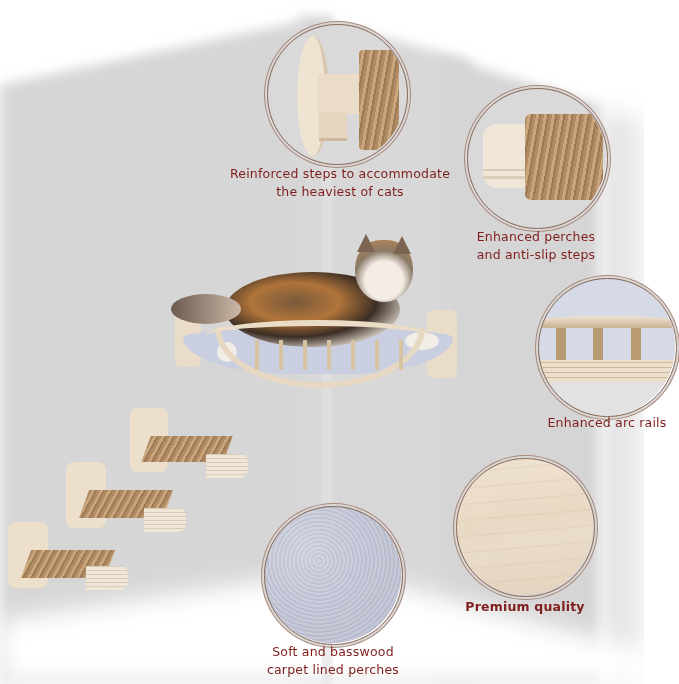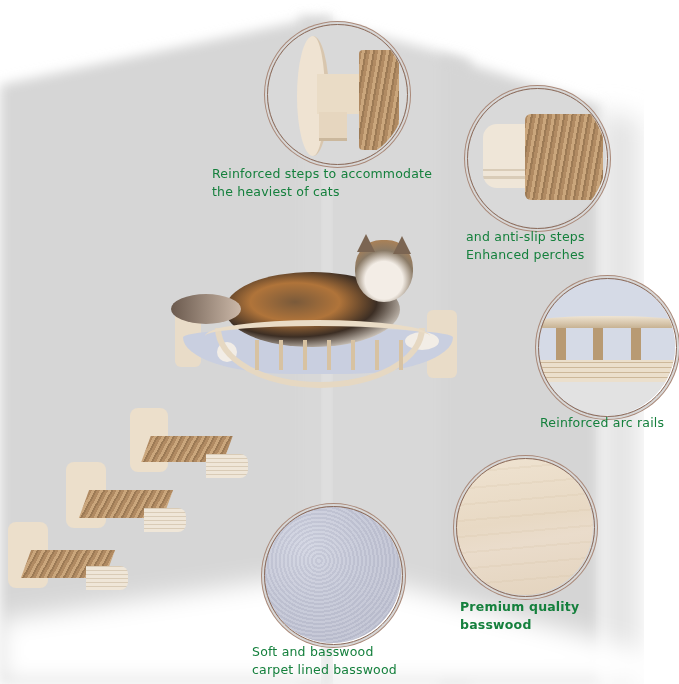--- a/index.html
+++ b/index.html
@@ -1,20 +1,20 @@
 <!DOCTYPE html>
 <html><head>
 <meta charset="utf-8">
 <style>
   html, body { margin:0; padding:0; }
   body { width:679px; height:684px; position:relative; overflow:hidden; background:#ffffff; font-family:"DejaVu Sans", sans-serif; }
   .wall-left { position:absolute; left:0; top:0; width:679px; height:684px; }
   .feature-circle { position:absolute; border-radius:50%; box-sizing:border-box; overflow:hidden; }
   .ring { position:absolute; border-radius:50%; border:1px solid #8a6a5a; box-shadow: 0 0 0 2px #d8d8d8, 0 0 0 3px #a98878; pointer-events:none; }
-  .caption { position:absolute; color:#15803d; font-size:12.5px; line-height:18px; letter-spacing:0.2px; white-space:nowrap; }
+  .caption { position:absolute; color:#7f1d1d; font-size:12.5px; line-height:18px; text-align:center; letter-spacing:0.2px; white-space:nowrap; }
   .rope { background: repeating-linear-gradient(100deg, #b08a62 0 3px, #caa67c 3px 6px, #9c7a55 6px 8px); }
   .ply { background: repeating-linear-gradient(0deg, #efe6d8 0 3px, #d9cbb6 3px 4px); }
   .wood { background:#ecdfcc; }
   .step { position:absolute; }
 </style>
 </head>
 <body>
 
 <svg class="wall-left" viewBox="0 0 679 684" width="679" height="684">
   <defs>
@@ -63,22 +63,22 @@
 </div>
 
 <div class="feature-circle" style="left:467px; top:88px; width:139px; height:139px; background:#d9d9d9;">
   <div style="position:absolute; inset:0;">
     <div class="ply" style="position:absolute; left:16px; top:36px; width:72px; height:64px; border-radius:14px 4px 4px 14px; background:linear-gradient(#efe6d8 0 70%, #d9ccb8 70% 74%, #efe6d8 74% 82%, #d9ccb8 82% 86%, #efe6d8 86%);"></div>
     <div class="rope" style="position:absolute; left:58px; top:26px; width:78px; height:86px; border-radius:6px;"></div>
   </div>
 </div>
 <div class="ring" style="left:467px; top:88px; width:139px; height:139px;"></div>
 <div class="caption" style="left:466px; top:228px; width:140px;">
+  <div>Enhanced perches</div>
   <div>and anti-slip steps</div>
-  <div>Enhanced perches</div>
 </div>
 
 <div style="position:absolute; left:165px; top:232px; width:305px; height:155px;">
   <div style="position:absolute; inset:0;">
 
     <div class="wood" style="position:absolute; left:10px; top:75px; width:26px; height:60px; border-radius:6px; background:#e9dcc8;"></div>
     <div class="wood" style="position:absolute; left:262px; top:78px; width:30px; height:68px; border-radius:6px; background:#e9dcc8;"></div>
 
     <div style="position:absolute; left:18px; top:96px; width:270px; height:46px; background:#c9cfe0; border-radius:50% 50% 40% 40% / 20% 20% 80% 80%;"></div>
 
@@ -105,21 +105,21 @@
     <div style="position:absolute; left:0; top:38px; width:100%; height:12px; background:linear-gradient(#efe4d2,#c7b293); border-radius:50% 50% 0 0 / 40% 40% 0 0;"></div>
     <div style="position:absolute; left:18px; top:50px; width:10px; height:34px; background:#b89a73;"></div>
     <div style="position:absolute; left:55px; top:50px; width:10px; height:34px; background:#b89a73;"></div>
     <div style="position:absolute; left:93px; top:50px; width:10px; height:34px; background:#b89a73;"></div>
     <div style="position:absolute; left:0; top:82px; width:100%; height:22px; background:repeating-linear-gradient(0deg,#ebdfcc 0 4px,#cdb89a 4px 5px);"></div>
     <div style="position:absolute; left:0; top:104px; width:100%; height:40px; background:#e2e2e2;"></div>
   </div>
 </div>
 <div class="ring" style="left:538px; top:278px; width:137px; height:137px;"></div>
 <div class="caption" style="left:540px; top:414px; width:134px;">
-  <div>Reinforced arc rails</div>
+  <div>Enhanced arc rails</div>
 </div>
 
 <div style="position:absolute; left:0; top:400px; width:260px; height:200px;">
   <div class="step" style="left:128px; top:6px; width:120px; height:70px;">
     <div class="wood" style="position:absolute; left:2px; top:2px; width:38px; height:64px; border-radius:8px; background:#ecdfcb;"></div>
     <div class="rope" style="position:absolute; left:18px; top:30px; width:82px; height:26px; transform:skewX(-20deg);"></div>
     <div class="ply" style="position:absolute; left:78px; top:48px; width:42px; height:24px; border-radius:0 8px 8px 0;"></div>
   </div>
   <div class="step" style="left:64px; top:60px; width:122px; height:72px;">
     <div class="wood" style="position:absolute; left:2px; top:2px; width:40px; height:66px; border-radius:8px; background:#ecdfcb;"></div>
@@ -134,25 +134,24 @@
 </div>
 
 <div class="feature-circle" style="left:456px; top:458px; width:137px; height:137px;
             background:linear-gradient(170deg,#efe3d1 0%,#e8d9c4 45%,#eadccb 60%,#e3d3bd 100%);">
   <div style="position:absolute; inset:0;
        background:repeating-linear-gradient(175deg, rgba(255,255,255,0) 0 14px, rgba(210,190,160,0.18) 14px 16px);"></div>
 </div>
 <div class="ring" style="left:456px; top:458px; width:137px; height:137px;"></div>
 <div class="caption" style="left:460px; top:598px; width:130px;font-weight:bold;">
   <div>Premium quality</div>
-  <div>basswood</div>
 </div>
 
 <div class="feature-circle" style="left:264px; top:506px; width:137px; height:137px;
             background:radial-gradient(circle at 30% 30%, #cfd2e0 0%, #c3c6d6 40%, #b9bccd 100%);">
   <div style="position:absolute; inset:0;
        background:repeating-radial-gradient(circle at 40% 40%, rgba(255,255,255,0.12) 0 2px, rgba(120,120,140,0.08) 2px 4px);"></div>
 </div>
 <div class="ring" style="left:264px; top:506px; width:137px; height:137px;"></div>
 <div class="caption" style="left:252px; top:643px; width:162px;">
   <div>Soft and basswood</div>
-  <div>carpet lined basswood</div>
+  <div>carpet lined perches</div>
 </div>
 
 </body></html>

